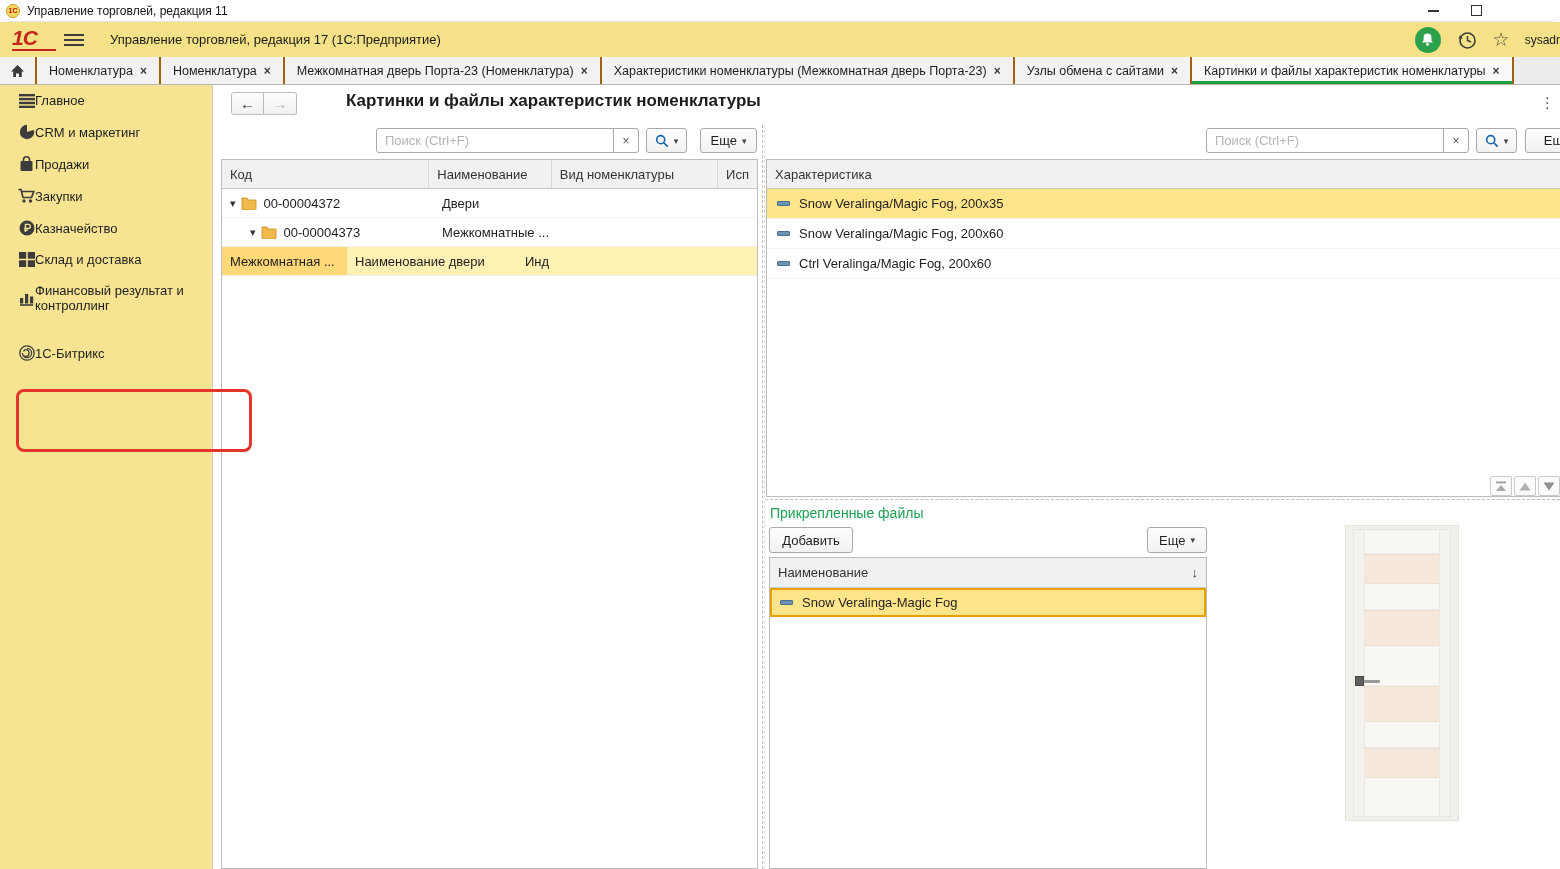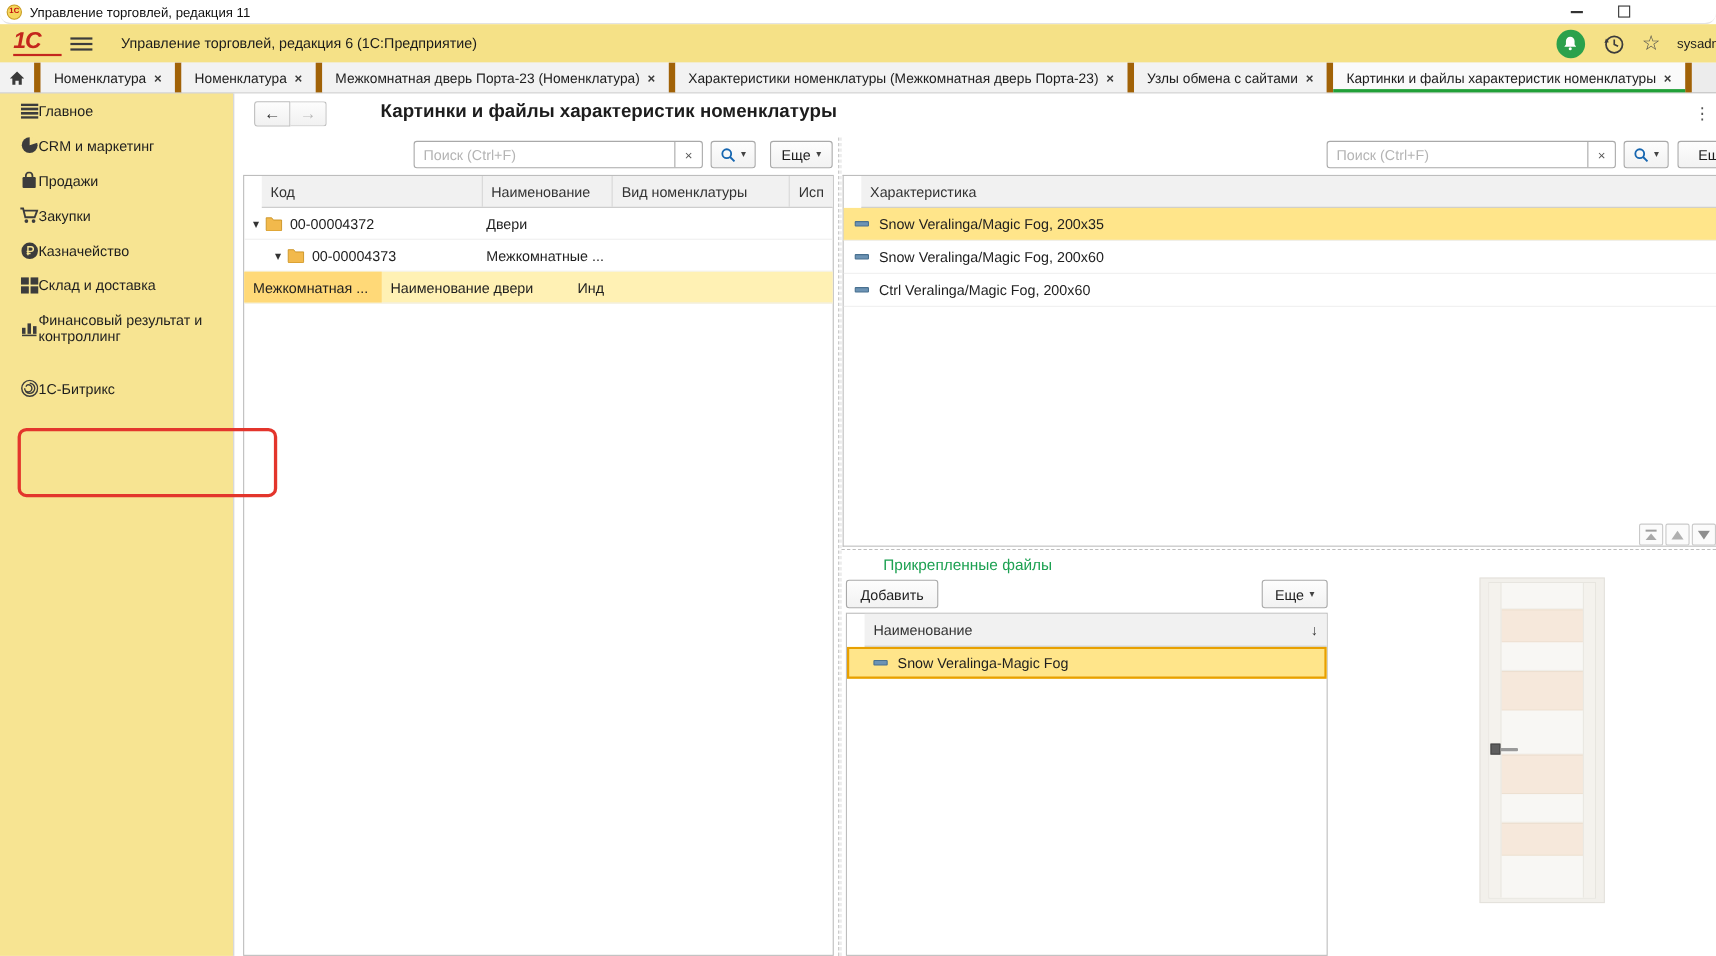--- a/index.html
+++ b/index.html
@@ -27,21 +27,21 @@
   .appbar-right { margin-left:auto; display:flex; align-items:center; gap:15px; padding-right:0; }
   .bell-circle { width:26px; height:26px; border-radius:50%; background:#2BA14C; display:flex;
                  align-items:center; justify-content:center; cursor:pointer; }
   .icon-star { font-size:19px; color:#4a4a4a; cursor:pointer; }
   .appbar-user { font-size:12px; color:#1b1b1b; margin-right:-6px; white-space:nowrap; cursor:pointer; }
 
   
   #tabbar { position:absolute; left:0; top:57px; width:1560px; height:28px; background:#ECECEC;
             border-bottom:1px solid #B5B5B5; display:flex; }
   .tab { display:flex; align-items:center; gap:7px; padding:0 12px; font-size:12.5px; color:#1d1d1d;
-         background:#F2F2F2; border-right:6px solid #a16207; position:relative; white-space:nowrap; cursor:pointer; }
+         background:#F2F2F2; border-right:2px solid #a16207; position:relative; white-space:nowrap; cursor:pointer; }
   .tab.home { width:37px; justify-content:center; padding:0; }
   .tab .tab-close { font-size:12px; font-weight:bold; color:#3a3a3a; cursor:pointer; }
   .tab.active { background:#FAFAFA; }
   .tab.active::after { content:""; position:absolute; left:0; right:0; bottom:0; height:3px; background:#21A038; }
 
   
   #sidebar { position:absolute; left:0; top:85px; width:212px; height:784px; background:#F7E492; }
   .side-item { display:flex; align-items:center; padding:8px 4px 8px 18px; font-size:13px;
                color:#1e1e1e; cursor:pointer; line-height:15px; }
   .side-item .sicon { flex:0 0 17px; display:flex; align-items:center; justify-content:center; }
@@ -75,21 +75,21 @@
   .caret { font-size:9px; color:#444; }
   #searchL { left:163px; top:43px; }
   #btn-findL { position:absolute; left:433px; top:43px; width:41px; height:25px; }
   #btn-moreL { position:absolute; left:487px; top:43px; width:57px; height:25px; }
   #searchR { left:993px; top:43px; }
   #btn-findR { position:absolute; left:1263px; top:43px; width:41px; height:25px; }
   #btn-moreR { position:absolute; left:1312px; top:43px; width:57px; height:25px; }
 
   
   #tableL { position:absolute; left:8px; top:74px; width:537px; height:710px; border:1px solid #BDBDBD; }
-  .thead { display:flex; height:29px; background:#F1F1F1; border-bottom:1px solid #C9C9C9; align-items:stretch;margin-left:16px; }
+  .thead { display:flex; height:29px; background:#F1F1F1; border-bottom:1px solid #C9C9C9; align-items:stretch; }
   .th { display:flex; align-items:center; padding:0 8px; font-size:13px; color:#333;
         border-right:1px solid #D8D8D8; cursor:pointer; }
   .th:last-child { border-right:none; }
   .w-code { width:212px; } .w-name { width:125px; } .w-kind { width:170px; } .w-use { flex:1; }
   .trow { display:flex; height:29px; align-items:stretch; border-bottom:1px solid #EFEFEF; font-size:13px;
           color:#1e1e1e; cursor:pointer; }
   .td { display:flex; align-items:center; padding:0 8px; overflow:hidden; white-space:nowrap; }
   .trow.selected { background:#FFF1B4; }
   .td.cell-hi { background:#FFD978; }
   .expander { font-size:11px; color:#333; margin-right:5px; cursor:pointer; }
@@ -108,28 +108,28 @@
   #tableR { position:absolute; left:553px; top:74px; width:800px; height:338px; border:1px solid #BDBDBD;
             border-right:none; }
   .crow { display:flex; height:30px; align-items:center; padding-left:10px; font-size:13px; color:#1e1e1e;
           border-bottom:1px solid #F0F0F0; cursor:pointer; }
   .crow.selected { background:#FFE58A; }
   #movebtns { position:absolute; left:1277px; top:391px; display:flex; gap:2px; }
   .mvbtn { width:22px; height:20px; border:1px solid #C9C9C9; border-radius:2px; background:#FBFBFB;
            display:flex; align-items:center; justify-content:center; cursor:pointer; }
 
   
-  #attached-title { position:absolute; left:590px; top:420px; font-size:14px; color:#1DA152; }
+  #attached-title { position:absolute; left:557px; top:420px; font-size:14px; color:#1DA152; }
   #btn-add { position:absolute; left:556px; top:442px; width:84px; height:26px; }
   #btn-moreA { position:absolute; left:934px; top:442px; width:60px; height:26px; }
   #tableA { position:absolute; left:556px; top:472px; width:438px; height:312px; border:1px solid #BDBDBD; }
   #tableA .thead { height:30px; }
   #tableA .th { flex:1; border-right:none; justify-content:space-between; }
   .sort-arrow { font-size:13px; color:#333; }
-  .arow { display:flex; height:29px; align-items:center; padding-left:24px; font-size:13px; color:#1e1e1e;
+  .arow { display:flex; height:29px; align-items:center; padding-left:10px; font-size:13px; color:#1e1e1e;
           cursor:pointer; }
   .arow.selected { background:#FFE58A; box-shadow:inset 0 0 0 2px #E8A000; }
 
   
   #door { position:absolute; left:1125px; top:440px; width:128px; height:296px; display:flex;
           justify-content:center; cursor:pointer; }
   .door-frame { width:114px; height:296px; background:#F2F0EB; border:1px solid #E4E2DC; padding:3px 7px; }
   .door-leaf { width:100%; height:100%; background:#F8F7F4; border:1px solid #E7E5DF; position:relative;
                display:flex; flex-direction:column; padding:0 10px; }
   .door-leaf::before, .door-leaf::after { content:""; position:absolute; top:0; bottom:0; width:10px;
@@ -159,21 +159,21 @@
     </div>
   </div>
 
   <div id="appbar">
     <div class="logo-1c">1С</div>
     <div class="hamburger">
         <i></i>
         <i></i>
         <i></i>
       </div>
-    <span class="appbar-title">Управление торговлей, редакция 6  (1С:Предприятие)</span>
+    <span class="appbar-title">Управление торговлей, редакция 17  (1С:Предприятие)</span>
     <div class="appbar-right">
       <div class="bell-circle">
         <svg width="15" height="15" viewBox="0 0 16 16">
           <path d="M8 1.5 a4.2 4.2 0 0 1 4.2 4.2 V9 l1.6 2.2 H2.2 L3.8 9 V5.7 A4.2 4.2 0 0 1 8 1.5 Z" fill="#fff"></path>
           <circle cx="8" cy="13.2" r="1.5" fill="#fff"></circle>
         </svg>
       </div>
       <svg width="22" height="22" viewBox="0 0 22 22" style="cursor:pointer;">
         <circle cx="11.5" cy="11.5" r="7.5" fill="none" stroke="#3c3c3c" stroke-width="1.6"></circle>
         <polyline points="11.5,7 11.5,11.5 15,13" fill="none" stroke="#3c3c3c" stroke-width="1.5"></polyline>

